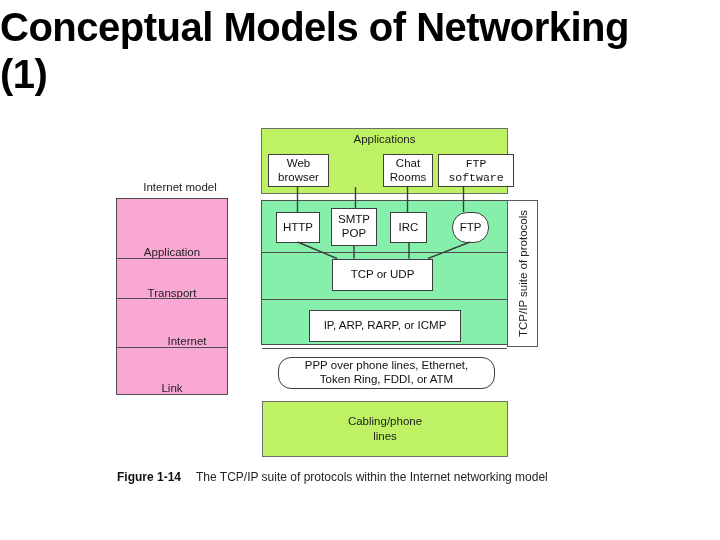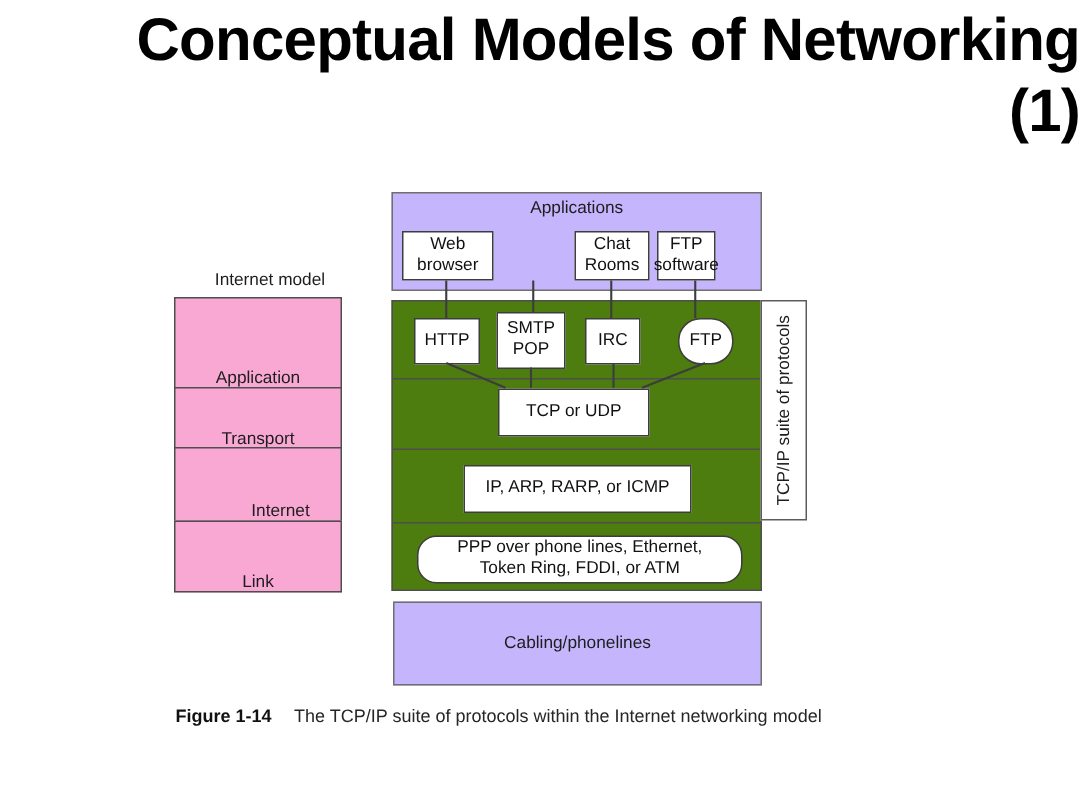--- a/index.html
+++ b/index.html
@@ -4,41 +4,41 @@
 <style>
   html,body{margin:0;padding:0;}
   body{
     width:720px;height:540px;background:#ffffff;position:relative;overflow:hidden;
     font-family:"Liberation Sans","DejaVu Sans",sans-serif;color:#222;
   }
   .abs{position:absolute;box-sizing:border-box;}
 
   
   .slide-title{
-    left:0;top:4px;width:720px;text-align:right;
+    left:0;top:4px;width:720px;text-align:left;
     font-size:40px;font-weight:bold;color:#000;line-height:1.17;letter-spacing:-0.5px;
   }
 
   
   .im-label{left:124px;top:181px;width:112px;text-align:center;font-size:11.5px;color:#1d1d1d;}
   .layer-box{
     left:116px;width:112px;background:#f9a8d4;border:1.3px solid #4e4e4e;
     display:flex;align-items:flex-end;justify-content:center;
     font-size:11.5px;color:#1d1d1d;text-align:center;
   }
 
   
   .panel{border:1.2px solid #6f6f6f;}
-  .gray-fill{background:#c4b5fd;}
+  .gray-fill{background:#bef264;}
   .apps-panel{left:261px;top:128px;width:247px;height:66px;}
   .apps-header{left:0;top:4px;width:100%;text-align:center;font-size:11.5px;color:#1d1d1d;}
-  .main-panel{left:261px;top:200px;width:247px;height:194px;background:#4d7c0f;border:1.3px solid #4e4e4e;}
+  .main-panel{left:261px;top:200px;width:247px;height:145px;background:#86efac;border:1.3px solid #4e4e4e;}
   .divider{left:0;width:100%;height:1.3px;background:#4e4e4e;}
   .cabling-panel{left:262px;top:401px;width:246px;height:56px;
-    display:flex;flex-direction:row;align-items:center;justify-content:center;
+    display:flex;flex-direction:column;align-items:center;justify-content:center;
     font-size:11.5px;line-height:1.3;color:#1d1d1d;}
 
   
   .node{
     background:#fff;border:1.7px solid #3d3d3d;
     display:flex;flex-direction:column;align-items:center;justify-content:center;
     text-align:center;font-size:11.5px;line-height:1.18;color:#111;padding:1px 2px;
   }
 
   
@@ -80,21 +80,21 @@
 </div>
 
 <div class="abs panel gray-fill apps-panel">
   <div class="abs apps-header">Applications</div>
   <div class="abs node" style="left:6px;top:25px;width:61px;height:33px;">
     <span>Web browser</span>
   </div>
   <div class="abs node" style="left:121px;top:25px;width:50px;height:33px;">
     <span>Chat Rooms</span>
   </div>
-  <div class="abs node" style="left:176px;top:25px;width:39px;height:33px;">
+  <div class="abs node" style="left:176px;top:25px;width:76px;height:33px;font-family:Liberation Mono, monospace;">
     <span>FTP software</span>
   </div>
 </div>
 
 <div class="abs main-panel">
   <div class="abs divider" style="top:51px;"></div>
   <div class="abs divider" style="top:98px;"></div>
   <div class="abs divider" style="top:147px;"></div>
 
   <div class="abs node" style="left:14px;top:11px;width:44px;height:31px;">

